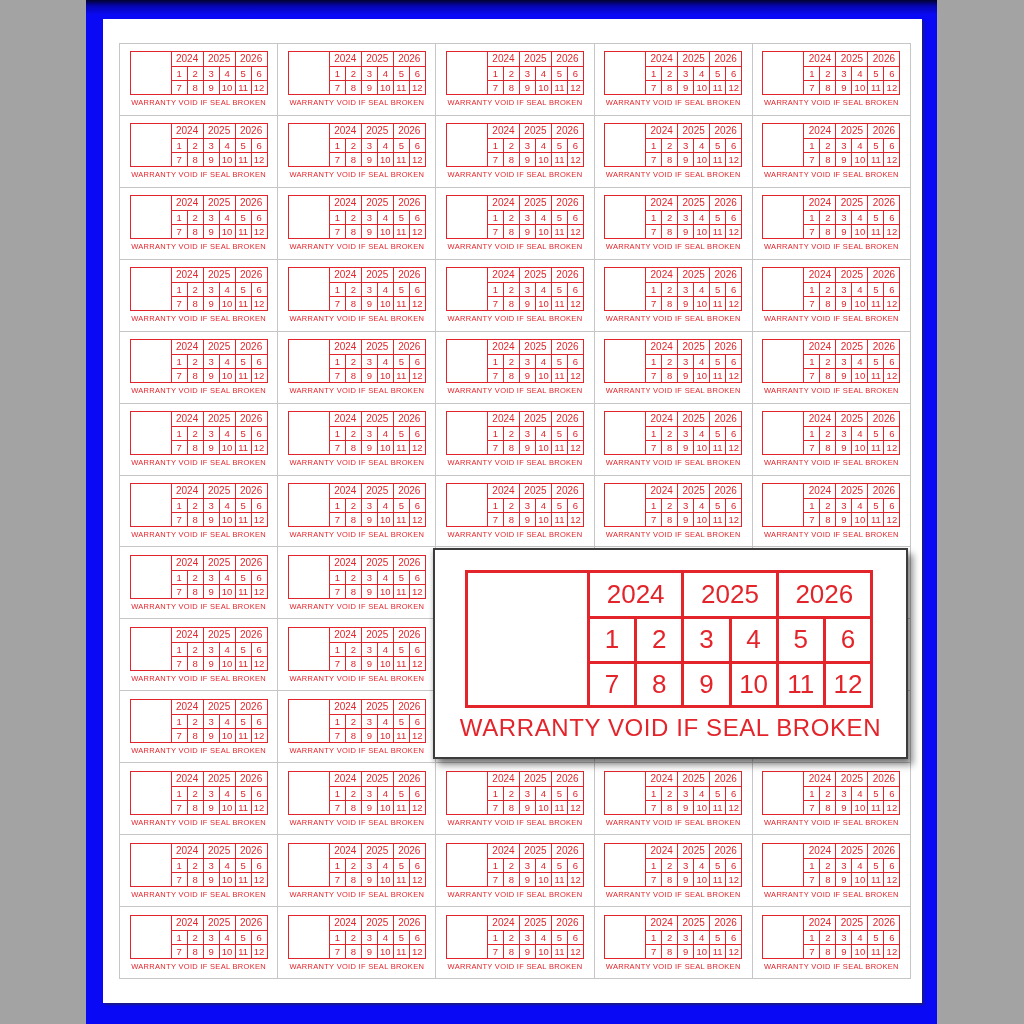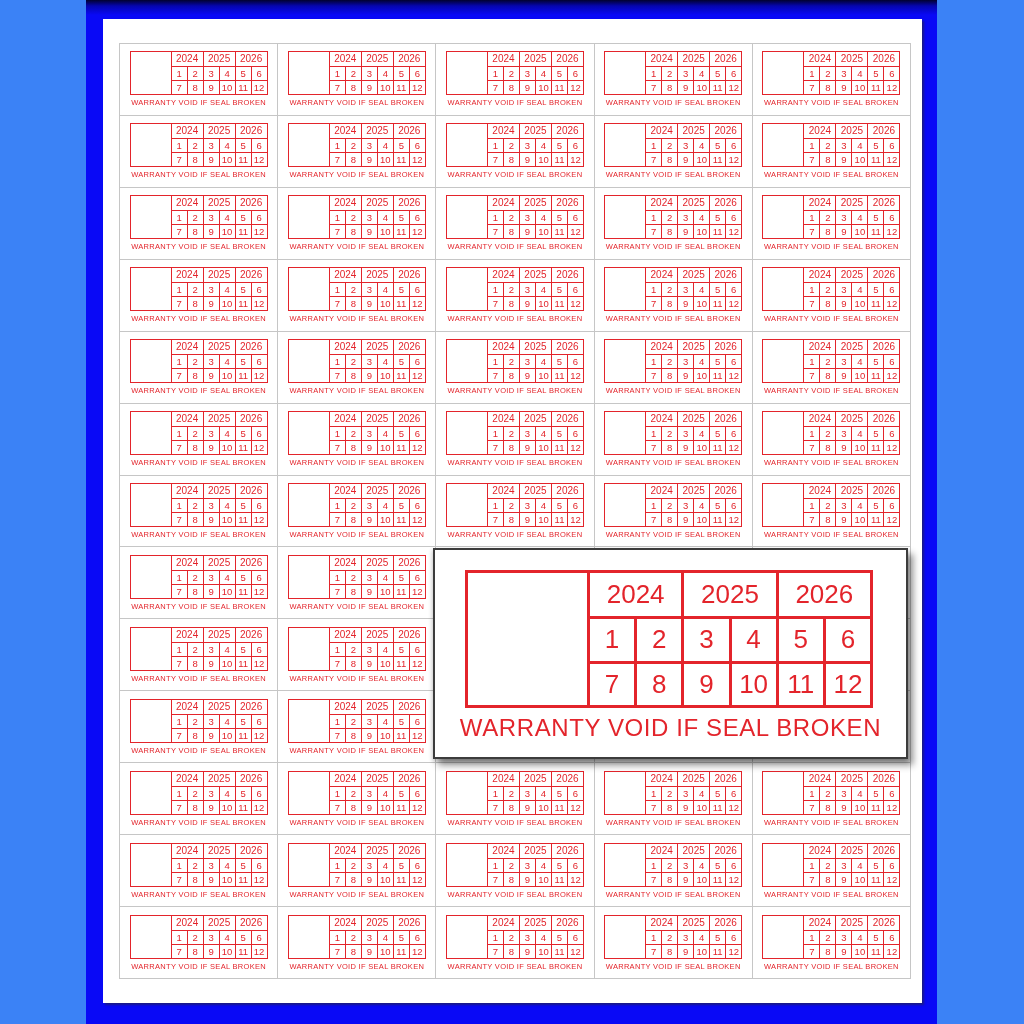--- a/index.html
+++ b/index.html
@@ -4,21 +4,21 @@
 <style>
   :root{
     --red:#e3242b;
     --blue:#0909f6;
     --line:#c6c6c6;
     --page:#ffffff;
   }
   *{margin:0;padding:0;box-sizing:border-box;}
   html,body{width:1024px;height:1024px;background:#ffffff;overflow:hidden;
     font-family:"Liberation Sans", sans-serif;}
-  .canvas{position:relative;width:1024px;height:1024px;background:#3b82f6;}
+  .canvas{position:relative;width:1024px;height:1024px;background:#a3a3a3;}
 
   
   .blue-frame{position:absolute;left:86px;top:0;width:851px;height:1024px;background:var(--blue);}
   .frame-shade{position:absolute;left:0;top:0;width:100%;height:15px;
     background:linear-gradient(180deg, rgba(0,0,30,0.92) 0%, rgba(0,0,90,0.45) 40%, rgba(0,0,120,0.0) 100%);}
 
   
   .page{position:absolute;left:17px;top:19px;width:819px;height:984px;background:var(--page);
     box-shadow:2px 2px 2px rgba(40,40,40,0.55);}
 

